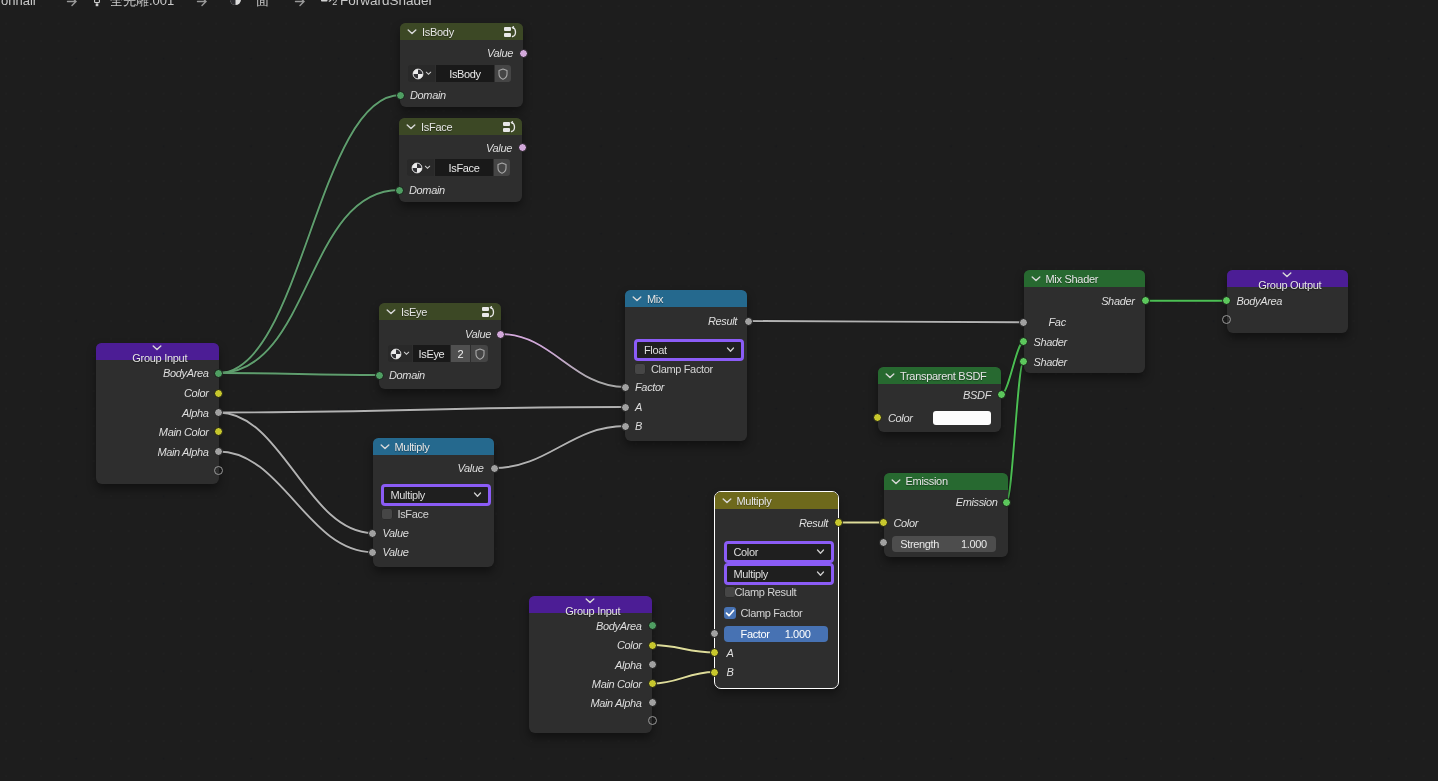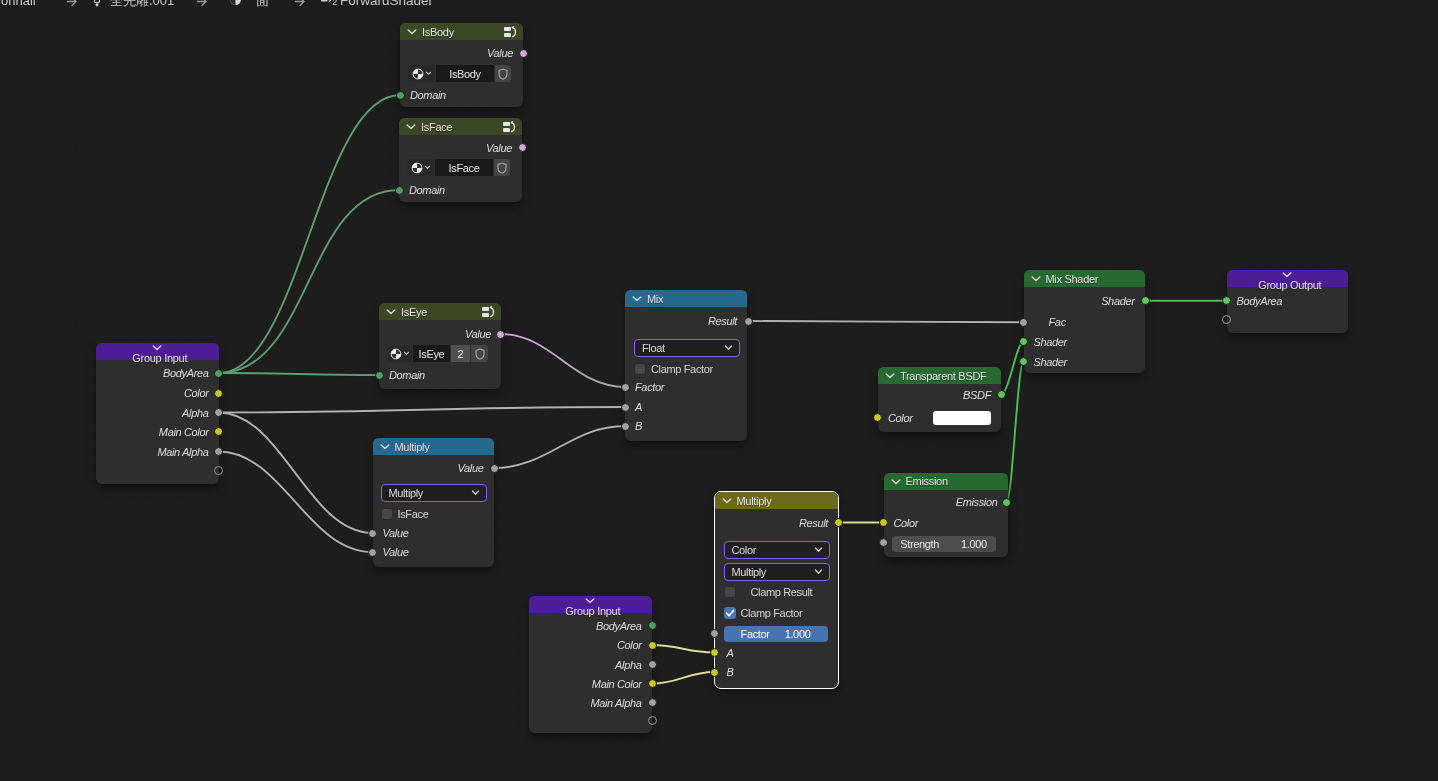--- a/index.html
+++ b/index.html
@@ -19,21 +19,21 @@
 .hio{background:#4c1d95;flex-direction:column;}
 .hconv{background:#25698e;}
 .hcol{background:#6e691c;}
 .hshd{background:#276930;}
 .row{position:absolute;height:14px;line-height:14px;white-space:nowrap;font-style:italic;}
 .rr{text-align:right;}
 .sock{position:absolute;width:9px;height:9px;border-radius:50%;
   box-sizing:border-box;border:1px solid #171717;}
 .hollow{position:absolute;width:9px;height:9px;border-radius:50%;
   box-sizing:border-box;border:1.4px solid #989898;background:transparent;}
-.dd{position:absolute;background:#1f1f1f;border:1px solid #8b5cf6;border-radius:4px;
+.dd{position:absolute;background:#1f1f1f;border:3px solid #8b5cf6;border-radius:4px;
   display:flex;align-items:center;color:#dedede;}
 .dd .lab{padding-left:7px;flex:1;}
 .cbx{position:absolute;width:12px;height:12px;border-radius:3px;background:#464646;
   box-shadow:inset 0 0 0 1px #2a2a2a;}
 .cbx.on{background:#4772b3;box-shadow:none;}
 .cblab{position:absolute;height:14px;line-height:14px;color:#d4d4d4;white-space:nowrap;}
 .slider{position:absolute;background:#4772b3;border-radius:4px;color:#fff;
   display:flex;align-items:center;justify-content:center;gap:15px;}
 .vfield{position:absolute;background:#4d4d4d;border-radius:4px;color:#e8e8e8;
   display:flex;align-items:center;justify-content:center;gap:22px;}
@@ -263,21 +263,21 @@
           <path d="M1.5 3 L4.5 6.2 L7.5 3" stroke="#cfcfcf" stroke-width="1.3" fill="none" stroke-linecap="round" stroke-linejoin="round"></path>
         </svg>
       </div>
       <div class="dd" style="left:9px;top:70.5px;width:104px;height:16.5px">
         <div class="lab">Multiply</div>
         <svg width="9" height="9" viewBox="0 0 9 9" style="margin-right:6px;flex:none">
           <path d="M1.5 3 L4.5 6.2 L7.5 3" stroke="#cfcfcf" stroke-width="1.3" fill="none" stroke-linecap="round" stroke-linejoin="round"></path>
         </svg>
       </div>
       <div class="cbx" style="left:9px;top:94px"></div>
-      <div class="cblab" style="left:36px;top:93px">Clamp Result</div>
+      <div class="cblab" style="left:20px;top:93px">Clamp Result</div>
       <div class="cbx on" style="left:9px;top:114.5px">
         <svg width="12" height="12" viewBox="0 0 12 12" style="position:absolute;left:0;top:0">
           <path d="M2.5 6.2 L5 8.7 L9.5 3.5" stroke="#ffffff" stroke-width="1.7" fill="none" stroke-linecap="round" stroke-linejoin="round"></path>
         </svg>
       </div>
       <div class="cblab" style="left:26px;top:113.5px">Clamp Factor</div>
       <div class="slider" style="left:9px;top:133.5px;width:104px;height:16.5px">
         <span>Factor</span>
         <span>1.000</span>
       </div>

